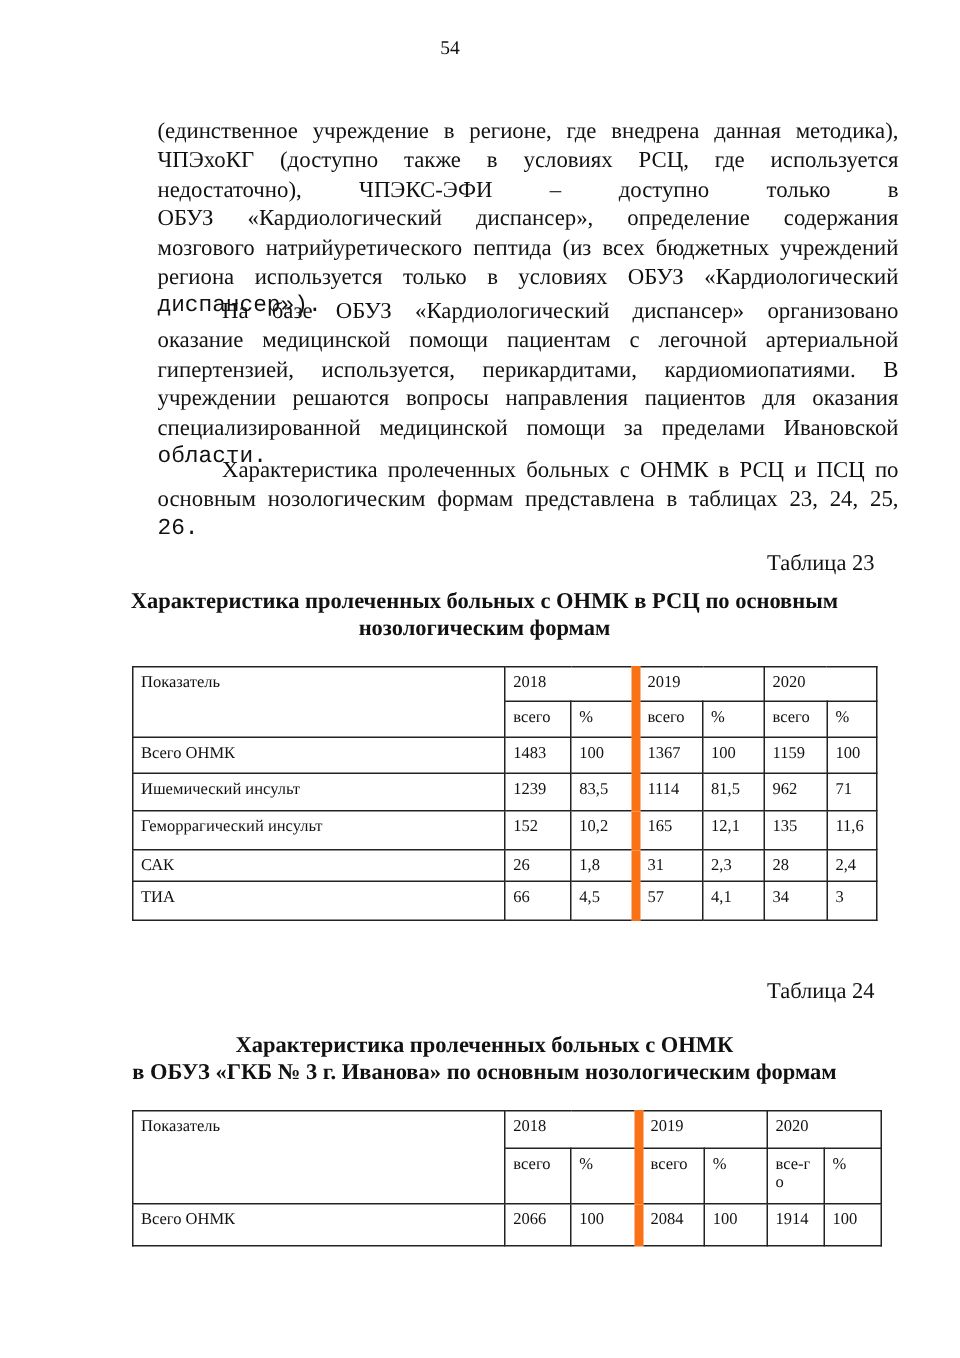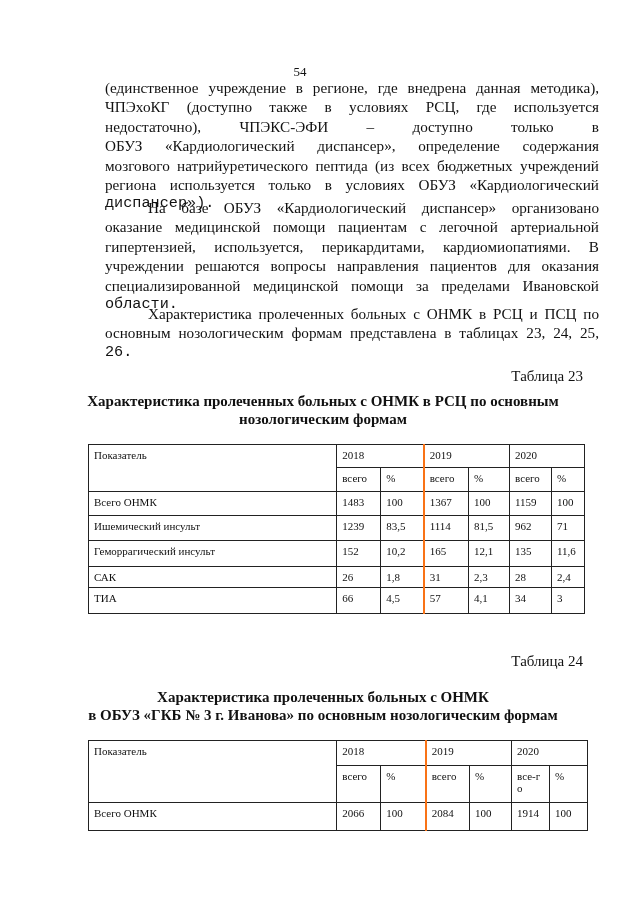--- a/index.html
+++ b/index.html
@@ -1,27 +1,27 @@
 <!DOCTYPE html>
 <html><head>
   <meta charset="utf-8">
   <style>
     html, body { margin: 0; padding: 0; background: #ffffff; }
     body { width: 640px; height: 905px; position: relative; overflow: hidden;
       font-family: "Liberation Serif", "DejaVu Serif", serif; color: #111; }
-    .page-num { position: absolute; top: 24px; left: 0; width: 600px; text-align: center; font-size: 13px; margin-top: 40px; }
+    .page-num { position: absolute; top: 24px; left: 0; width: 600px; text-align: center; font-size: 13px; }
     .para { position: absolute; left: 89px; width: 494px; font-size: 15.2px; line-height: 19.4px; text-align: justify; margin: 16px; }
     .para .ln { display: block; text-align: justify; text-align-last: justify; white-space: nowrap; }
     .para .ln.last { text-align-last: left; font-family: Liberation Mono, monospace; }
     .para .ln.indent { padding-left: 43px; }
     .tbl-label { position: absolute; right: 57px; font-size: 15px; }
     .tbl-title { position: absolute; left: 68px; width: 510px; text-align: center; font-weight: bold; font-size: 15px; line-height: 18px; }
     table.t { position: absolute; left: 88px; border-collapse: collapse; font-size: 11px; }
     table.t td { border: 1px solid #222; padding: 4px 5px; vertical-align: top; }
-    table.t td.sep { border-left: 2px solid #f97316; }
+    table.t td.sep { border-left: 6px solid #f97316; }
   </style>
 </head>
 <body>
 
 <div class="page-num">54</div>
 
 <div class="para" style="top:62px">
   <span class="ln">(единственное учреждение в регионе, где внедрена данная методика),</span>
   <span class="ln">ЧПЭхоКГ (доступно также в условиях РСЦ, где используется</span>
   <span class="ln">недостаточно), ЧПЭКС-ЭФИ – доступно только в</span>

